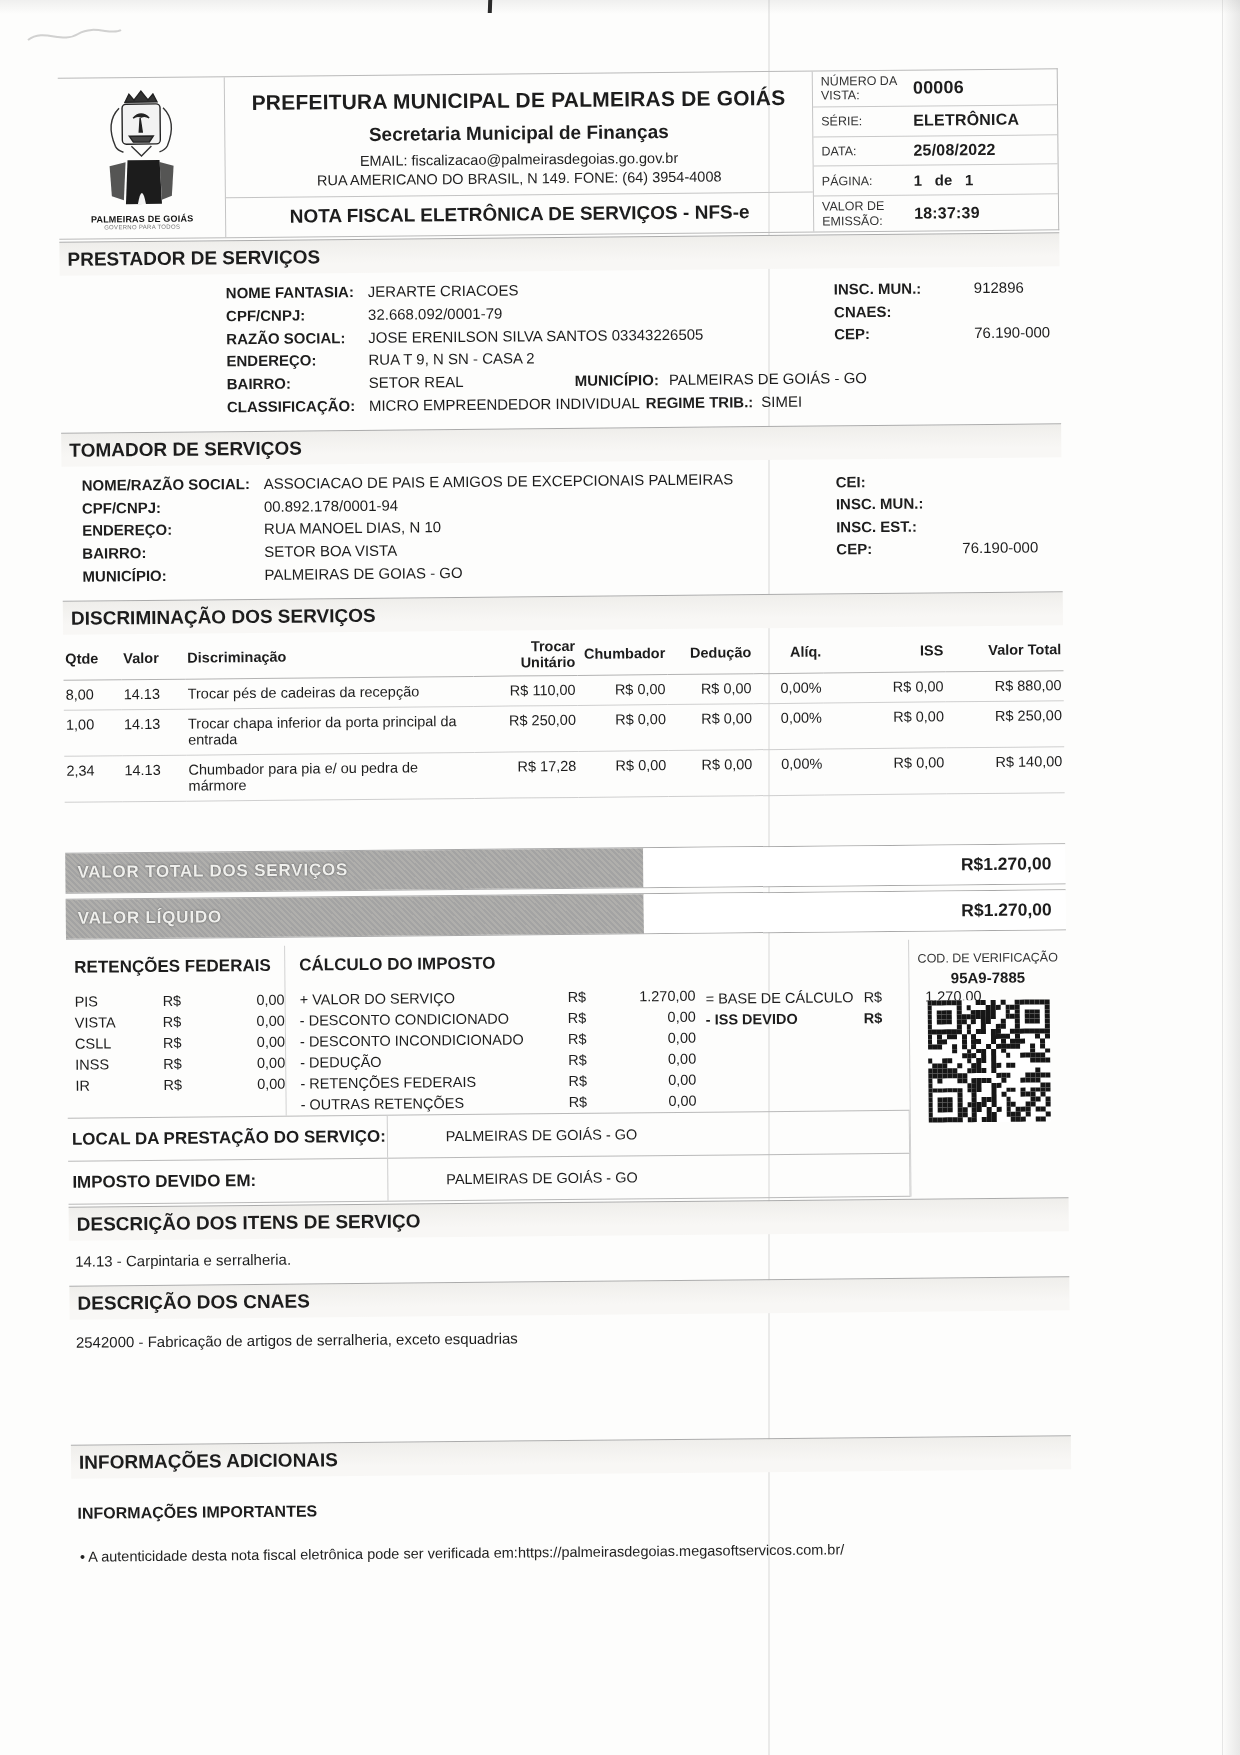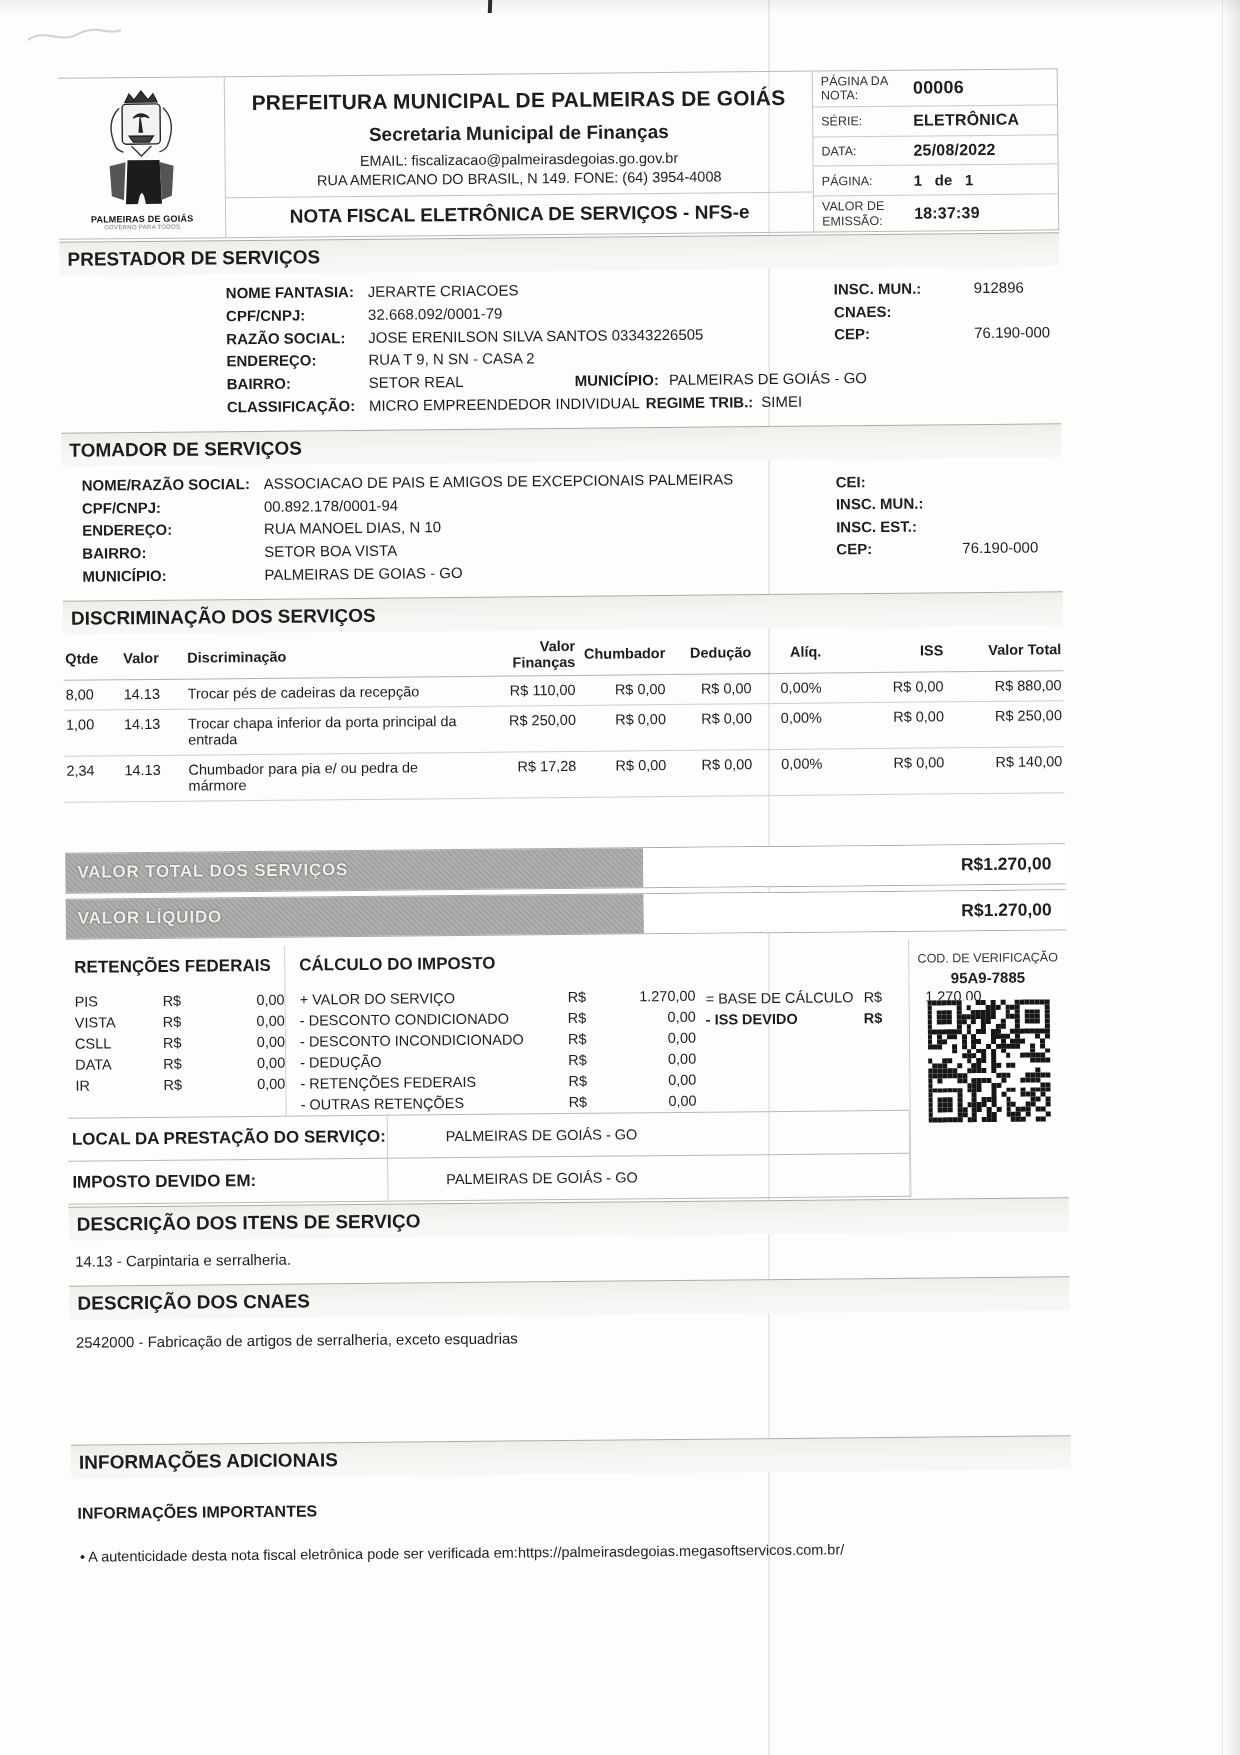--- a/index.html
+++ b/index.html
@@ -175,21 +175,21 @@
         <div class="h-title">PREFEITURA MUNICIPAL DE PALMEIRAS DE GOIÁS</div>
         <div class="h-subtitle">Secretaria Municipal de Finanças</div>
         <div class="h-email">EMAIL: fiscalizacao@palmeirasdegoias.go.gov.br</div>
         <div class="h-addr">RUA AMERICANO DO BRASIL, N 149. FONE: (64) 3954-4008</div>
       </div>
       <div class="nota-bar">NOTA FISCAL ELETRÔNICA DE SERVIÇOS - NFS-e</div>
     </div>
 
     <div class="meta-cell">
       <div class="meta-row">
-        <div class="meta-label">PÁGINA DA NOTA:</div>
+        <div class="meta-label">NÚMERO DA VISTA:</div>
         <div class="meta-value big">00006</div>
       </div>
       <div class="meta-row">
         <div class="meta-label">SÉRIE:</div>
         <div class="meta-value">ELETRÔNICA</div>
       </div>
       <div class="meta-row">
         <div class="meta-label">DATA:</div>
         <div class="meta-value">25/08/2022</div>
       </div>
@@ -303,21 +303,21 @@
         <col class="col-dedu">
         <col class="col-aliq">
         <col class="col-iss">
         <col class="col-vt">
     </colgroup>
     <thead>
       <tr>
         <th class="c-l">Qtde</th>
         <th class="c-l">Valor</th>
         <th class="c-l">Discriminação</th>
-        <th class="c-r">Valor Finanças</th>
+        <th class="c-r">Trocar Unitário</th>
         <th class="c-r">Chumbador</th>
         <th class="c-r">Dedução</th>
         <th class="c-r">Alíq.</th>
         <th class="c-r">ISS</th>
         <th class="c-r">Valor Total</th>
       </tr>
     </thead>
     <tbody>
       <tr>
         <td class="c-l">8,00</td>
@@ -380,21 +380,21 @@
               <span class="n">VISTA</span>
               <span class="c">R$</span>
               <span class="v">0,00</span>
             </div>
           <div class="ret-row">
               <span class="n">CSLL</span>
               <span class="c">R$</span>
               <span class="v">0,00</span>
             </div>
           <div class="ret-row">
-              <span class="n">DATA</span>
+              <span class="n">INSS</span>
               <span class="c">R$</span>
               <span class="v">0,00</span>
             </div>
           <div class="ret-row">
               <span class="n">IR</span>
               <span class="c">R$</span>
               <span class="v">0,00</span>
             </div>
         </div>
         <div class="calc-col">

